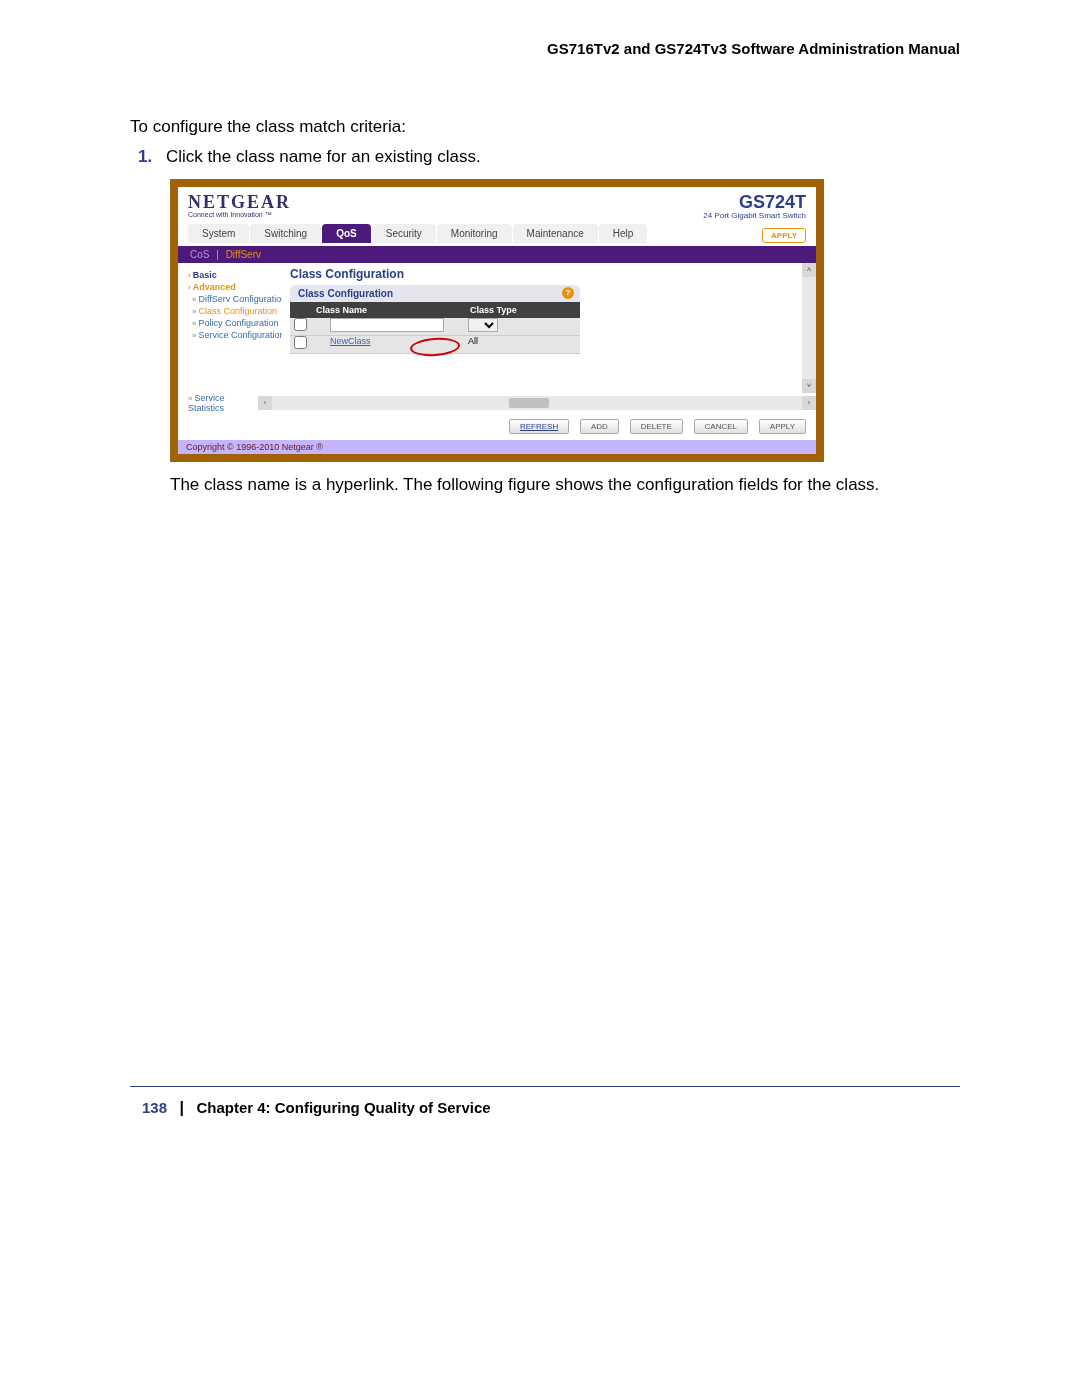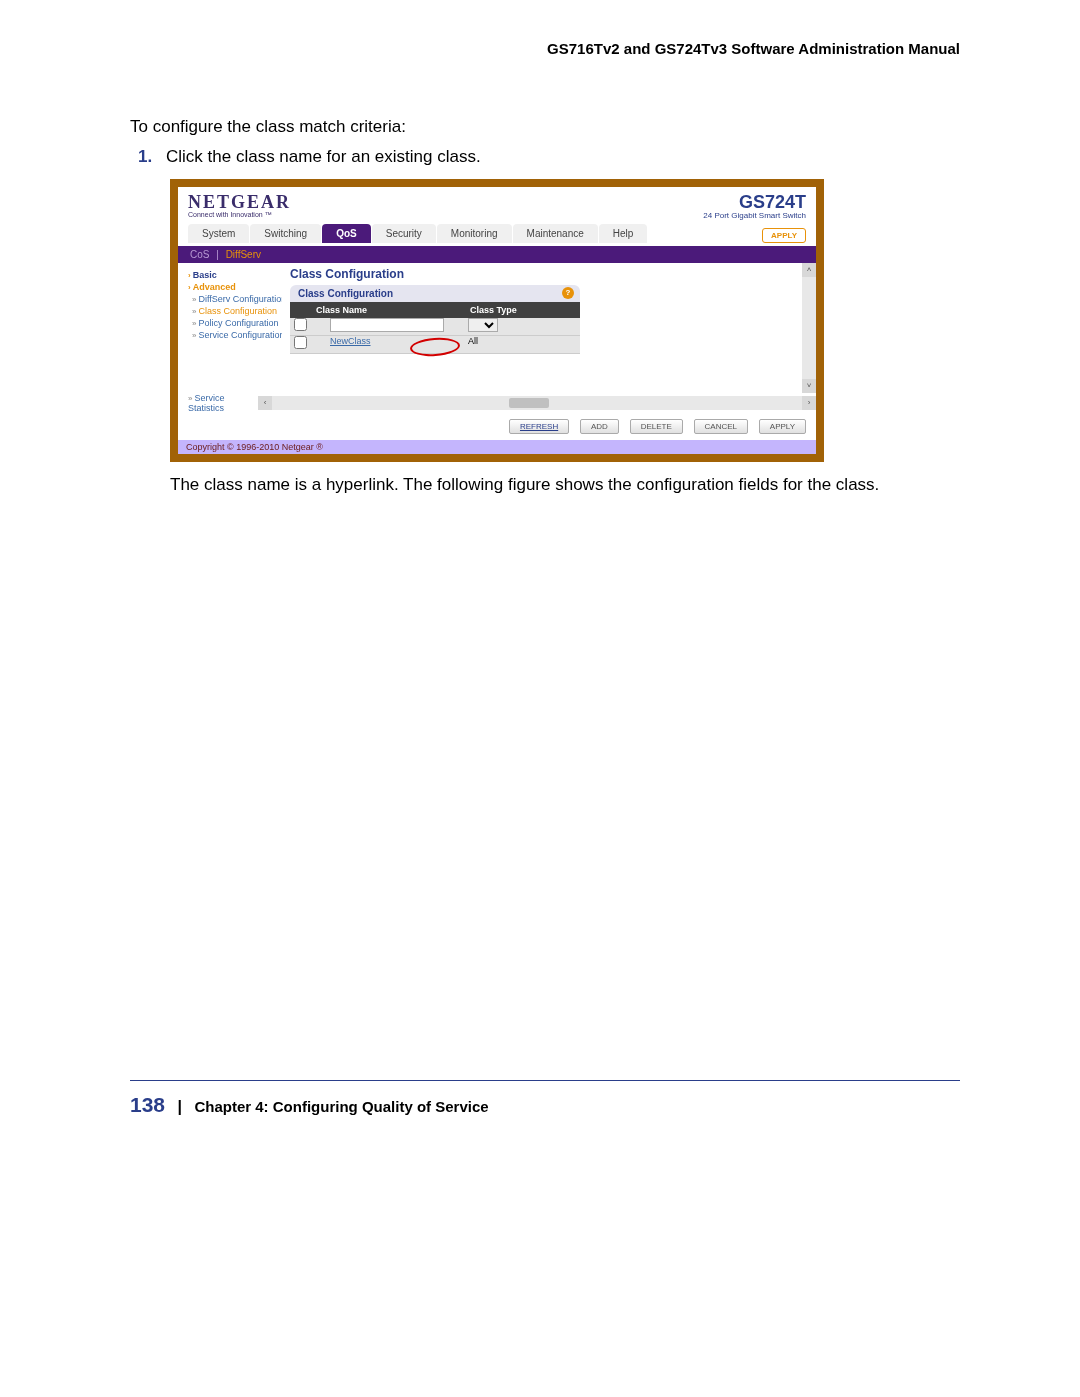--- a/index.html
+++ b/index.html
@@ -336,21 +336,22 @@
     border: none;
     border-top: 1px solid #2a3e8a;
     margin: 0 120px 0 130px;
   }
   .doc-footer {
     padding: 12px 0 40px 130px;
   }
   .page-num {
     color: #2a3e8a;
     font-weight: bold;
-    font-size: 21px;
+    font-size: 15px;
+    margin-left: 12px;
   }
   .footer-sep {
     color: #000;
     font-weight: bold;
     margin: 0 8px;
   }
   .chapter {
     color: #000;
     font-weight: bold;
     font-size: 15px;

